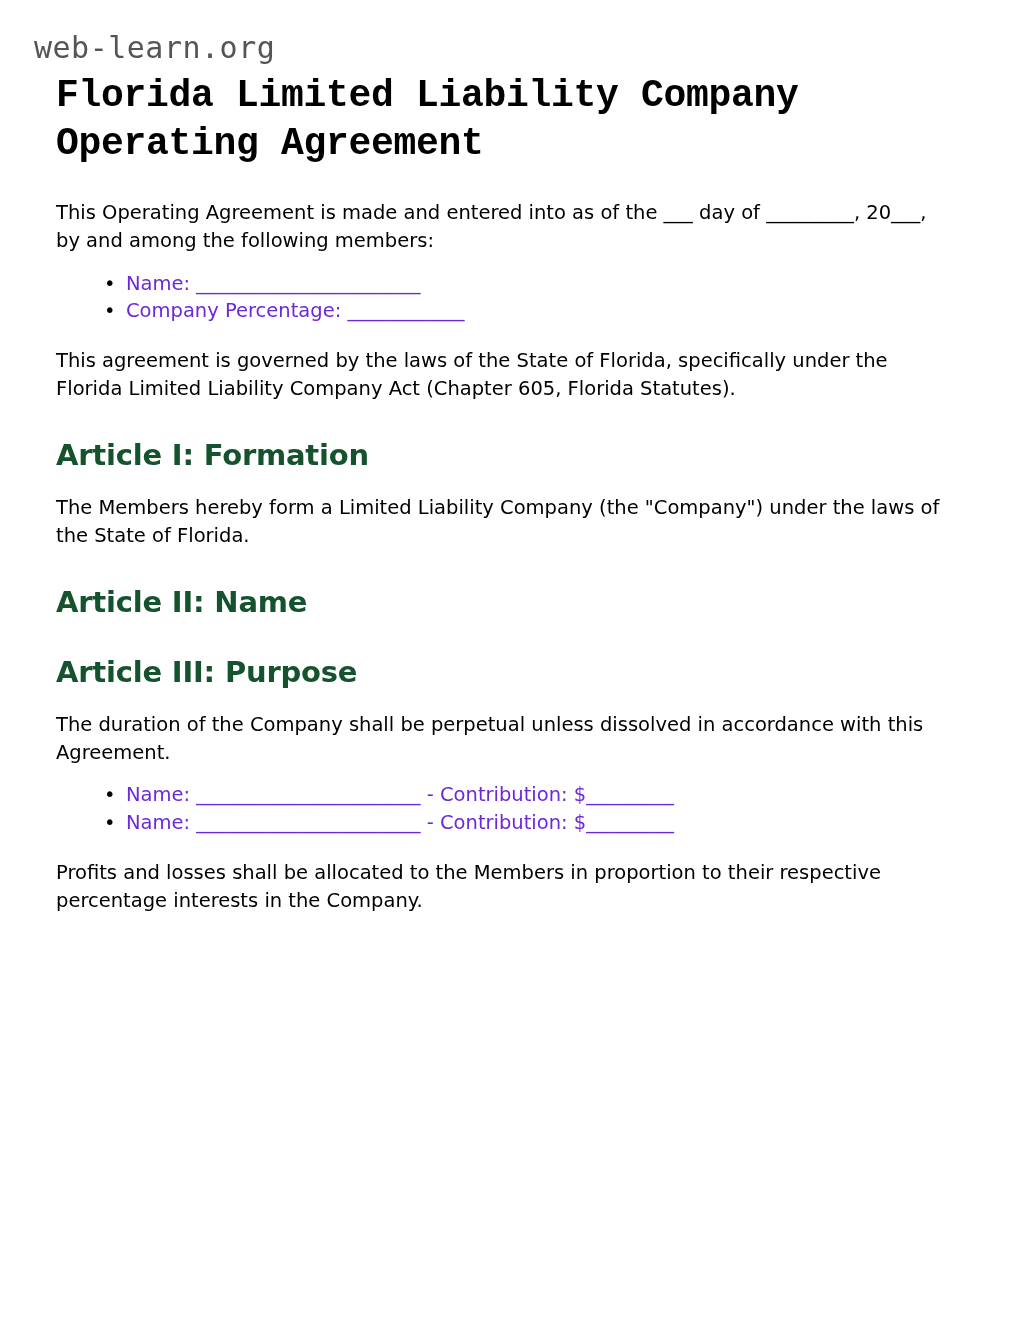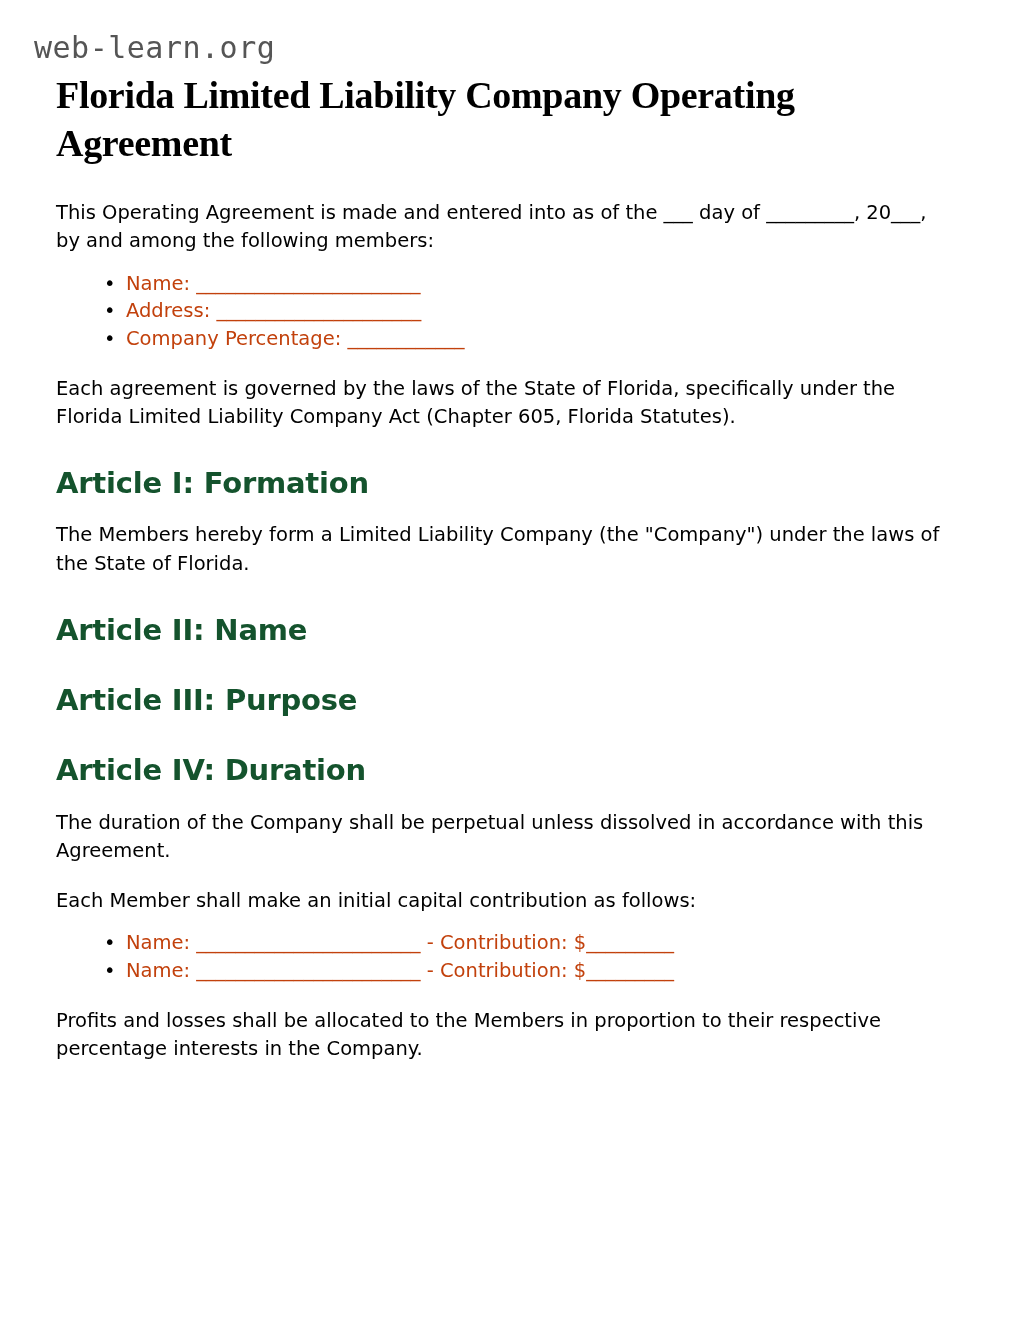--- a/index.html
+++ b/index.html
@@ -32,21 +32,21 @@
     white-space: nowrap;
     line-height: 1.1;
   }
   .content {
     position: absolute;
     left: 56px;
     top: 72px;
     width: 912px;
   }
   h1.doc-title {
-    font-family: Liberation Serif, serif;
+    font-family: Liberation Mono, monospace;
     font-size: 38px;
     font-weight: bold;
     line-height: 1.25;
     margin: 0 0 0 0;
     letter-spacing: -0.3px;
     color: #000;
   }
   h2.article-heading {
     font-family: "DejaVu Sans", sans-serif;
     font-size: 29px;
@@ -68,21 +68,21 @@
   ul.blank-list {
     list-style: none;
     margin: 14px 0 0 0;
     padding: 0 0 0 48px;
     font-size: 19.5px;
     line-height: 1.42;
   }
   ul.blank-list li {
     position: relative;
     padding-left: 22px;
-    color: #c2410c;
+    color: #6d28d9;
     white-space: nowrap;
   }
   ul.blank-list li::before {
     content: "\2022";
     position: absolute;
     left: 0;
     top: 0;
     font-size: 19.5px;
     line-height: 1.42;
     color: #000;
@@ -96,37 +96,34 @@
   <div class="watermark">web-learn.org</div>
 
   <div class="content">
 
     <h1 class="doc-title">Florida Limited Liability Company Operating Agreement</h1>
 
     <p class="body-text">This Operating Agreement is made and entered into as of the ___ day of _________, 20___, by and among the following members:</p>
 
     <ul class="blank-list">
       <li>Name: _______________________</li>
-      <li>Address: _____________________</li>
       <li>Company Percentage: ____________</li>
     </ul>
 
-    <p class="body-text">Each agreement is governed by the laws of the State of Florida, specifically under the Florida Limited Liability Company Act (Chapter 605, Florida Statutes).</p>
+    <p class="body-text">This agreement is governed by the laws of the State of Florida, specifically under the Florida Limited Liability Company Act (Chapter 605, Florida Statutes).</p>
 
     <h2 class="article-heading">Article I: Formation</h2>
     <p class="body-text">The Members hereby form a Limited Liability Company (the "Company") under the laws of the State of Florida.</p>
 
     <h2 class="article-heading">Article II: Name</h2>
 
     <h2 class="article-heading">Article III: Purpose</h2>
 
-    <h2 class="article-heading">Article IV: Duration</h2>
     <p class="body-text">The duration of the Company shall be perpetual unless dissolved in accordance with this Agreement.</p>
 
-    <p class="body-text">Each Member shall make an initial capital contribution as follows:</p>
 
     <ul class="blank-list">
       <li>Name: _______________________ - Contribution: $_________</li>
       <li>Name: _______________________ - Contribution: $_________</li>
     </ul>
 
     <p class="body-text">Profits and losses shall be allocated to the Members in proportion to their respective percentage interests in the Company.</p>
 
   </div>
 </div>

